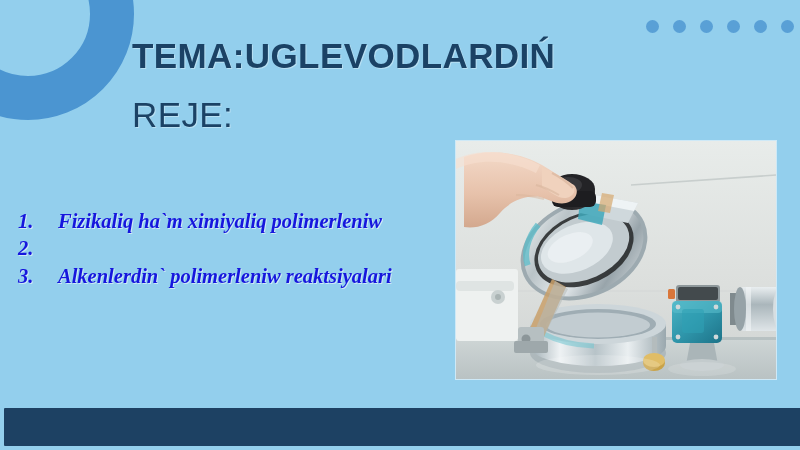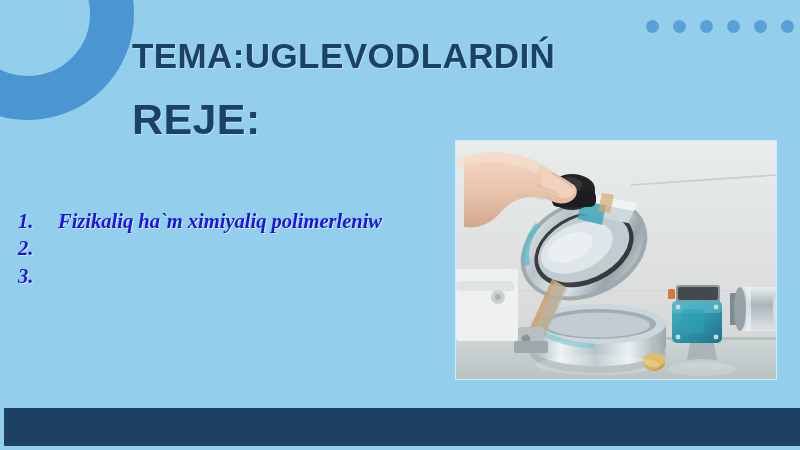--- a/index.html
+++ b/index.html
@@ -65,22 +65,22 @@
     line-height: 1.17;
     font-weight: 700;
     letter-spacing: 0.4px;
     color: #1b4265;
     text-shadow: 1px 1px 0 rgba(255,255,255,0.35);
   }
   .title-line { display: block; }
 
   .reje-heading {
     margin: 18px 0 15px 0;
-    font-size: 43px;
-    font-weight: 700;
+    font-size: 35px;
+    font-weight: 400;
     letter-spacing: 0.4px;
     color: #1b4265;
     text-shadow: 1px 1px 0 rgba(255,255,255,0.35);
   }
 
   
   .agenda {
     position: absolute;
     left: 12px;
     top: 208px;
@@ -162,20 +162,21 @@
   <ol class="agenda">
     <li class="agenda-item">
       <span class="agenda-num">1.</span>
       <span class="agenda-text">Fizikaliq ha`m ximiyaliq polimerleniw</span>
     </li>
     <li class="agenda-item">
       <span class="agenda-num">2.</span>
     </li>
     <li class="agenda-item">
       <span class="agenda-num">3.</span>
+      <span class="agenda-text">Alkenlerdin` polimerleniw reaktsiyalari</span>
     </li>
   </ol>
 
   <div class="photo">
     <svg viewBox="0 0 320 238" preserveAspectRatio="xMidYMid slice">
       <defs>
         <linearGradient id="bgWall" x1="0" y1="0" x2="0" y2="1">
           <stop offset="0%" stop-color="#e8ecea"></stop>
           <stop offset="60%" stop-color="#dcdfdd"></stop>
           <stop offset="100%" stop-color="#cfd3d2"></stop>

